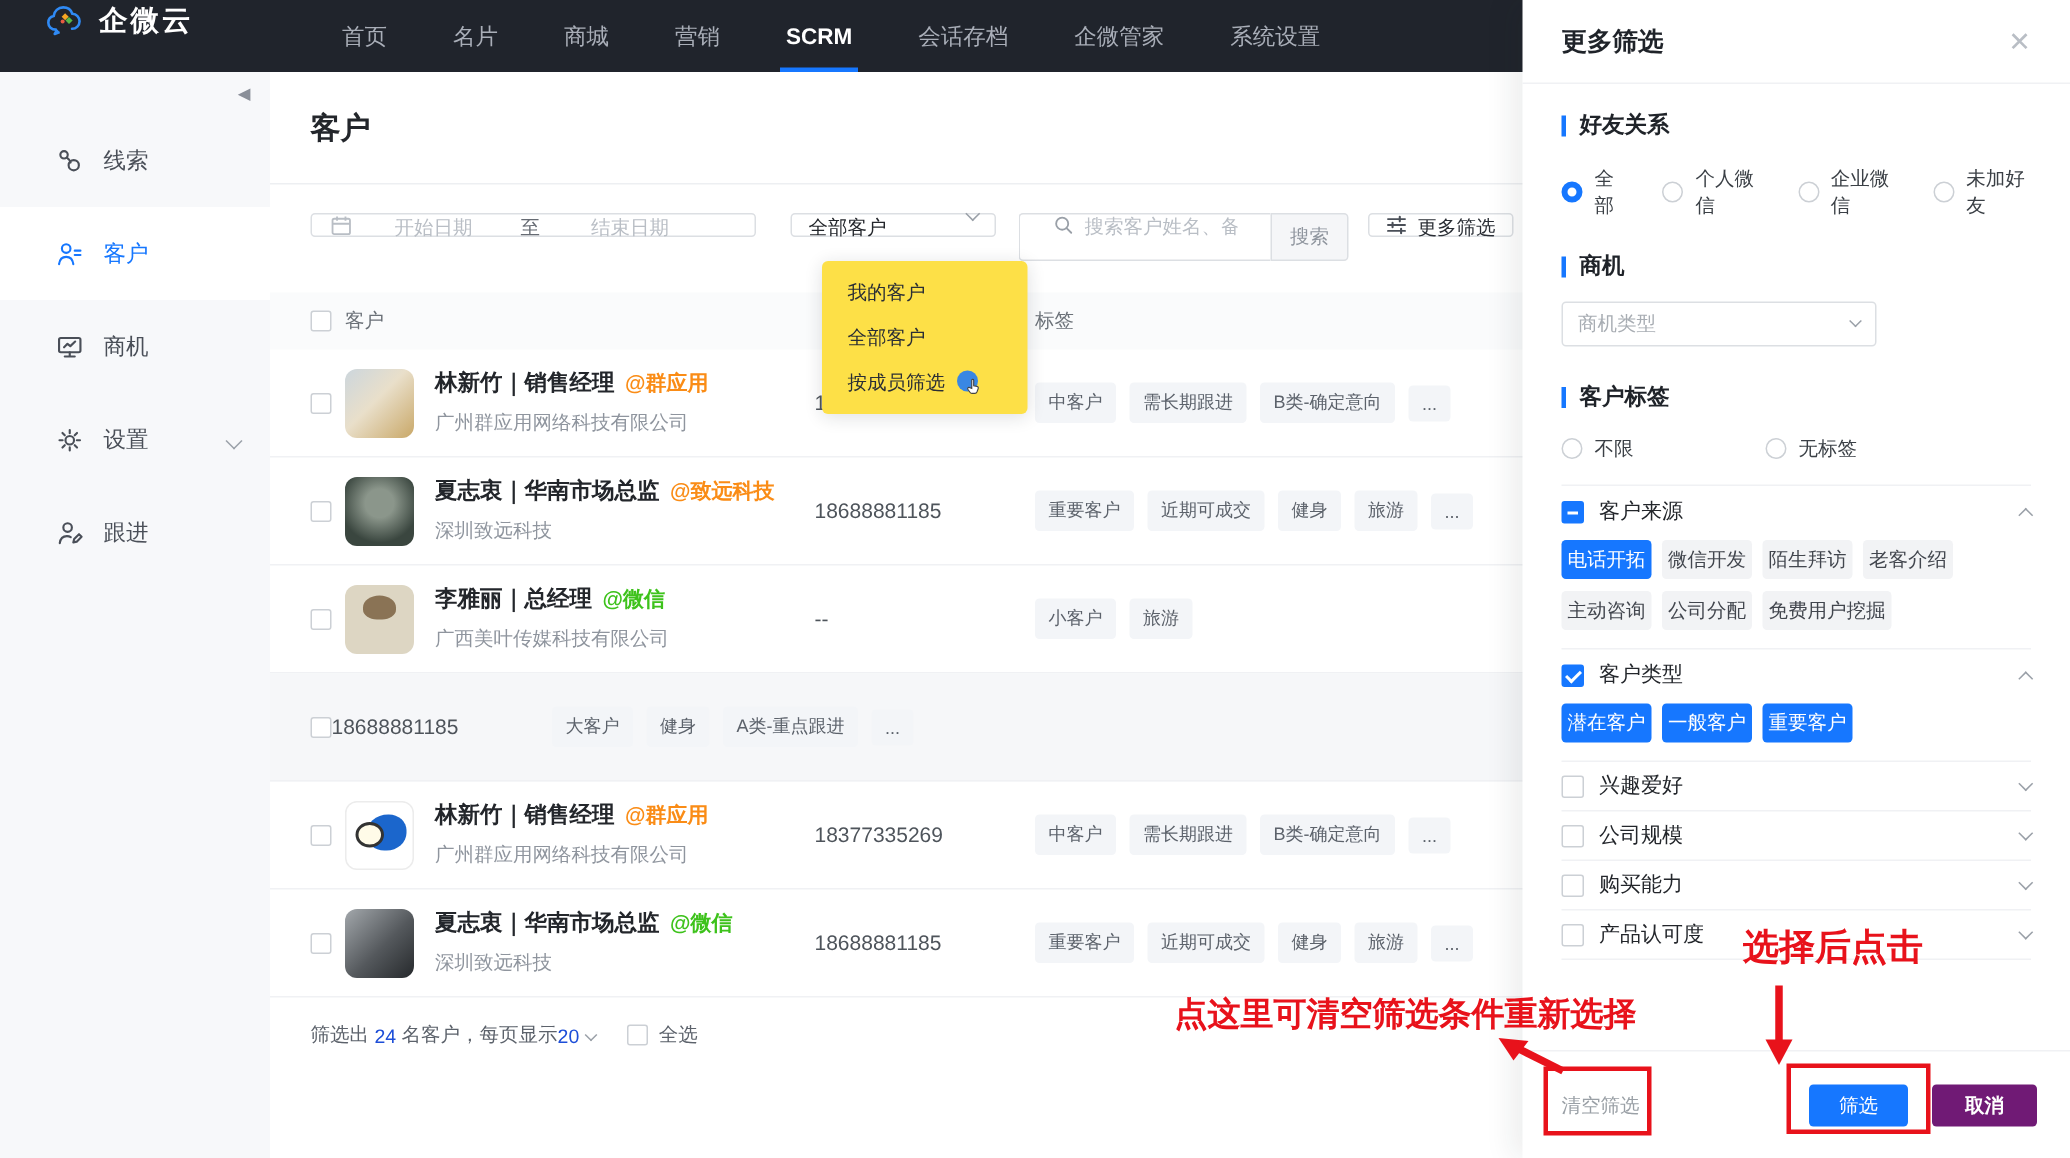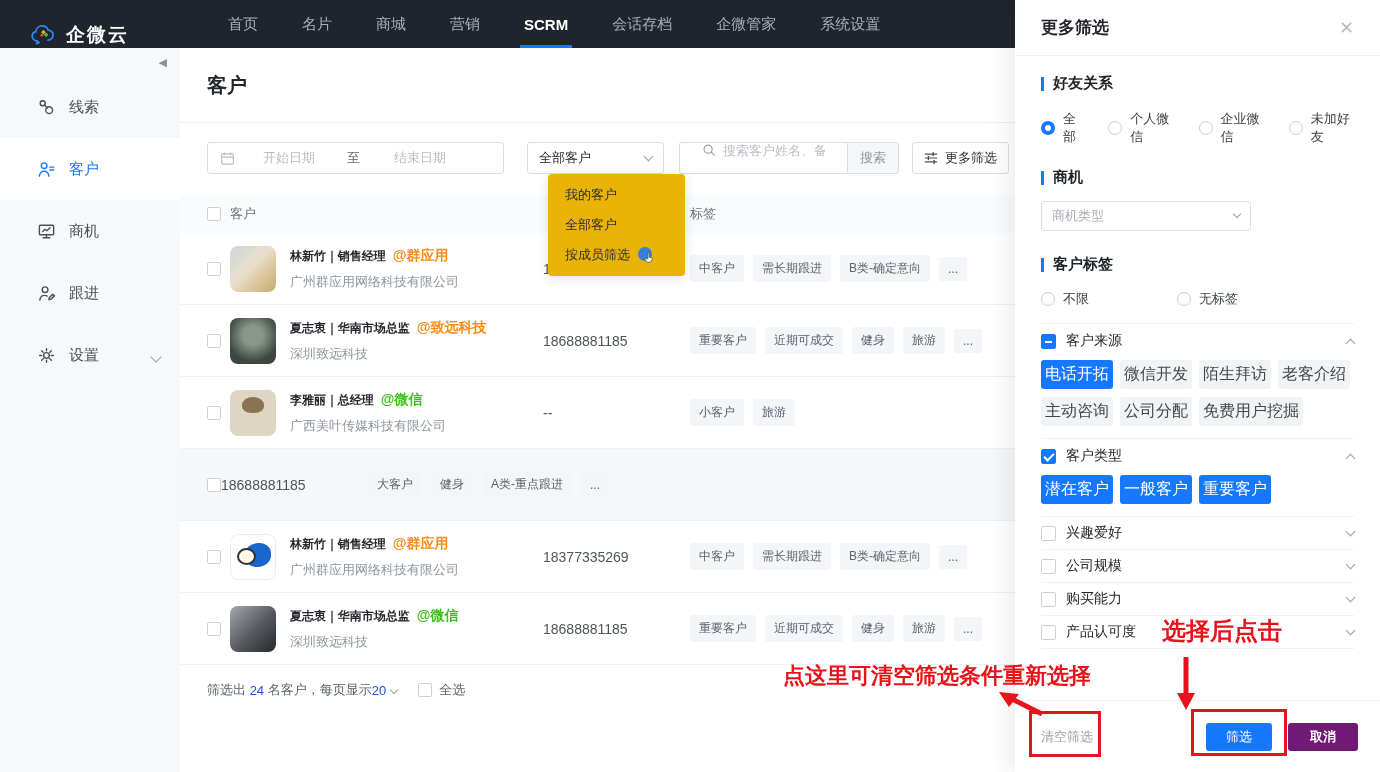--- a/index.html
+++ b/index.html
@@ -2,21 +2,21 @@
 <html><head>
 <meta charset="utf-8">
 <style>
   * { margin:0; padding:0; box-sizing:border-box; }
   html,body { width:1380px; height:772px; }
   body { position:relative; overflow:hidden; background:#fff;
          font-family:"Liberation Sans","DejaVu Sans",sans-serif; color:#23262b; }
 
   
   .topnav { position:absolute; left:0; top:0; width:1380px; height:48px;
-            background:#20242c; display:flex; align-items:flex-end; z-index:10; }
+            background:#20242c; display:flex; align-items:flex-start; z-index:10; }
   .logo { display:flex; align-items:center; gap:9px; margin-left:30px; width:140px; }
   .logo-text { color:#fff; font-size:19px; font-weight:bold; letter-spacing:2px; }
   .nav-items { display:flex; align-items:stretch; height:48px; margin-left:58px; gap:44px; }
   .nav-item { color:#a9aeb8; font-size:15px; display:flex; align-items:center;
               position:relative; cursor:pointer; white-space:nowrap; }
   .nav-item.active { color:#fff; font-weight:bold; }
   .nav-item.active::after { content:""; position:absolute; left:50%; transform:translateX(-50%);
               bottom:0; width:52px; height:3px; background:#1677ff; }
 
   
@@ -31,22 +31,22 @@
   .chev { display:inline-block; width:8px; height:8px; border-right:1.5px solid #9aa0a8;
           border-bottom:1.5px solid #9aa0a8; transform:rotate(45deg); margin-top:-4px; }
   .chev.up { transform:rotate(-135deg); margin-top:4px; }
 
   
   .main { position:absolute; left:180px; top:48px; width:1200px; height:724px; background:#fff; }
   .page-title { position:absolute; left:27px; top:24px; font-size:20px; font-weight:bold; color:#23262b; }
   .title-divider { position:absolute; left:0; top:74px; width:100%; height:1px; background:#edeff2; }
 
   .toolbar { position:absolute; left:27px; top:94px; height:32px; display:flex; }
-  .boxctl { height:32px; border:1px solid #dcdfe3; border-radius:3px; background:#fff;
-            display:flex; align-items:center; font-size:13px; }
+  .boxctl { height:16px; border:1px solid #dcdfe3; border-radius:3px; background:#fff;
+            display:flex; font-size:13px; }
   .date-range { width:297px; padding:0 12px; color:#b9bec5; gap:0; }
   .date-range svg { width:15px; height:15px; color:#b9bec5; }
   .dr-start { margin-left:28px; } .dr-sep { margin-left:32px; color:#666b73; } .dr-end { margin-left:34px; }
   .scope-select { width:137px; margin-left:23px; padding:0 11px; color:#23262b; justify-content:space-between; cursor:pointer; }
   .scope-select .chev { width:7px; height:7px; }
   .search-group { display:flex; margin-left:15px; }
   .search-box { width:168px; border:1px solid #dcdfe3; border-right:none; border-radius:3px 0 0 3px;
                 display:flex; align-items:flex-start; padding:0 22px; gap:7px; }
   .search-box svg { width:14px; height:14px; color:#9aa0a8; flex:0 0 14px; }
   .search-box input { border:none; outline:none; width:100%; font-size:13px; color:#23262b;
@@ -77,38 +77,38 @@
                 border-radius:50% 50% 42% 42%; background:#8a7355; }
   .av4 { background:linear-gradient(150deg,#c89a93 0%,#8a5450 60%,#5d3a38 100%); }
   .av5 { background:#fff; border:1px solid #ececec; }
   .av5::after { content:""; position:absolute; right:4px; top:8px; width:27px; height:24px;
                 background:#1b66cc; border-radius:58% 46% 52% 48%; }
   .av5::before { content:""; position:absolute; left:6px; top:13px; width:15px; height:13px;
                 background:#fffbe8; border:2px solid #333; border-radius:50%; z-index:1; }
   .av6 { background:linear-gradient(135deg,#a3a8ac 0%,#54585c 55%,#26292c 100%); }
   .cmeta { display:flex; flex-direction:column; }
   .cline { display:flex; align-items:baseline; }
-  .cname { font-size:12px; font-weight:bold; color:#23262b; cursor:pointer; }
+  .cname { font-size:15px; font-weight:bold; color:#23262b; cursor:pointer; }
   .at { font-size:14px; font-weight:bold; color:#fa8c16; margin-left:7px; }
   .at.green { color:#3dc21b; }
   .at:empty { display:none; }
   .company { font-size:13px; color:#8f959e; margin-top:8px; }
   .phone { font-size:14px; color:#4e545b; }
   .tag { background:#f3f5f8; color:#5c626b; font-size:12px; padding:5px 9px;
          border-radius:3px; margin-right:9px; white-space:nowrap; }
   .tag:empty { display:none; }
 
   .tfoot { position:absolute; left:27px; top:633px; font-size:13px; color:#5c626b;
            display:flex; align-items:center; }
   .tfoot .blue { color:#1d4ed8; }
   .tfoot .chev { width:6px; height:6px; margin:0 4px 0 5px; }
   .tfoot .cbx { margin:0 7px 0 17px; }
 
   
-  .scope-menu { position:absolute; left:368px; top:126px; width:137px; background:#eab308;
+  .scope-menu { position:absolute; left:368px; top:126px; width:137px; background:#fde047;
                 border-radius:4px; box-shadow:0 2px 12px rgba(31,35,41,.14); padding:6px 0; z-index:40; }
   .scope-option { height:30px; display:flex; align-items:center; padding-left:17px;
                   font-size:13px; color:#2a2e35; cursor:pointer; }
   .cursor-badge { position:relative; width:16px; height:16px; margin-left:8px; }
   .cursor-badge .dot { position:absolute; left:0; top:0; width:14px; height:14px;
                   border-radius:50%; background:#1677ff; opacity:.85; }
   .cursor-badge svg { position:absolute; left:5px; top:5px; width:13px; height:13px; }
 
   
   .drawer { position:absolute; left:1015px; top:0; width:365px; height:772px; background:#fff;
@@ -135,21 +135,21 @@
                color:#23262b; cursor:pointer; }
   .group-row .chev { margin-left:auto; width:7px; height:7px; }
   .cb { width:15px; height:15px; border:1px solid #ccd0d5; border-radius:2px; background:#fff;
         position:relative; flex:0 0 15px; cursor:pointer; }
   .cb.ind { background:#1677ff; border-color:#1677ff; }
   .cb.ind::after { content:""; position:absolute; left:3px; top:6px; width:7px; height:2px; background:#fff; }
   .cb.chk { background:#1677ff; border-color:#1677ff; }
   .cb.chk::after { content:""; position:absolute; left:4px; top:1px; width:4px; height:8px;
         border:solid #fff; border-width:0 2px 2px 0; transform:rotate(45deg); }
   .chips { display:flex; flex-wrap:wrap; gap:8px 7px; margin:2px 0 12px; }
-  .chip { background:#f2f3f5; color:#42464e; font-size:16px; padding:4px 4px; border-radius:3px;
+  .chip { background:#f2f3f5; color:#42464e; font-size:13px; padding:4px 4px; border-radius:3px;
           white-space:nowrap; cursor:pointer; }
   .chip.sel { background:#1677ff; color:#fff; }
   .collapsed .group-row { height:32px; }
   .drawer-foot { position:absolute; left:0; bottom:0; width:100%; height:72px;
                  border-top:1px solid #f0f1f4; display:flex; align-items:center; padding:0 22px 0 26px; }
   .clear-link { font-size:13px; color:#9aa0a6; cursor:pointer; }
   .btn { height:28px; border:none; border-radius:3px; font-size:13px; color:#fff;
          cursor:pointer; font-family:inherit; }
   .btn-apply { margin-left:auto; width:66px; background:#1677ff; }
   .btn-cancel { margin-left:16px; width:70px; background:#701a75;font-weight:bold; }
@@ -211,33 +211,33 @@
     <div class="side-item">
       <svg viewBox="0 0 20 20" fill="none" stroke="currentColor" stroke-width="1.5">
         <rect x="2.5" y="3.5" width="15" height="10" rx="1.2"></rect>
         <path d="M10 13.5v3M6.5 16.5h7" stroke-linecap="round"></path>
         <path d="M6 10l2.4-2.4 2 1.6L13.8 6" stroke-linecap="round" stroke-linejoin="round"></path>
       </svg>
       <span>商机</span>
     </div>
     <div class="side-item">
       <svg viewBox="0 0 20 20" fill="none" stroke="currentColor" stroke-width="1.5">
+        <circle cx="10" cy="10" r="3"></circle>
+        <path d="M10 2.8v2.2M10 15v2.2M2.8 10H5M15 10h2.2M4.9 4.9l1.6 1.6M13.5 13.5l1.6 1.6M15.1 4.9l-1.6 1.6M6.5 13.5l-1.6 1.6" stroke-linecap="round"></path>
+      </svg>
+      <span>设置</span>
+      <span class="side-chevron"><span class="chev"></span></span>
+    </div>
+    <div class="side-item">
+      <svg viewBox="0 0 20 20" fill="none" stroke="currentColor" stroke-width="1.5">
         <circle cx="8.5" cy="6" r="3"></circle>
           <path d="M3 17c.4-3.2 2.4-5 5-5 1 0 1.9.2 2.7.7" stroke-linecap="round"></path>
         <path d="M12.5 16.5l.6-2.4 3.4-3.4 1.8 1.8-3.4 3.4z" stroke-linejoin="round"></path>
       </svg>
       <span>跟进</span>
-    </div>
-    <div class="side-item">
-      <svg viewBox="0 0 20 20" fill="none" stroke="currentColor" stroke-width="1.5">
-        <circle cx="10" cy="10" r="3"></circle>
-        <path d="M10 2.8v2.2M10 15v2.2M2.8 10H5M15 10h2.2M4.9 4.9l1.6 1.6M13.5 13.5l1.6 1.6M15.1 4.9l-1.6 1.6M6.5 13.5l-1.6 1.6" stroke-linecap="round"></path>
-      </svg>
-      <span>设置</span>
-      <span class="side-chevron"><span class="chev"></span></span>
     </div>
   </div>
 </aside>
 
 <div class="main">
   <h1 class="page-title">客户</h1>
   <div class="title-divider"></div>
 
   <div class="toolbar">
     <div class="boxctl date-range">

